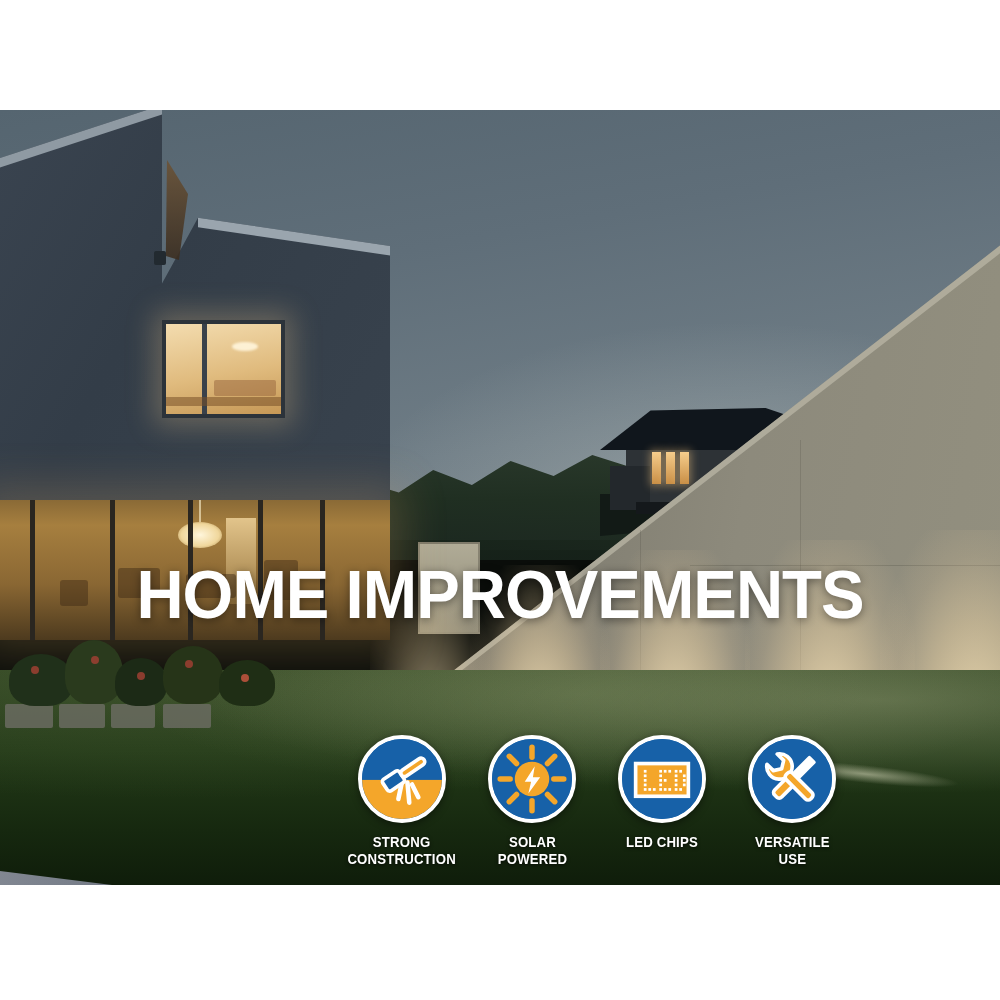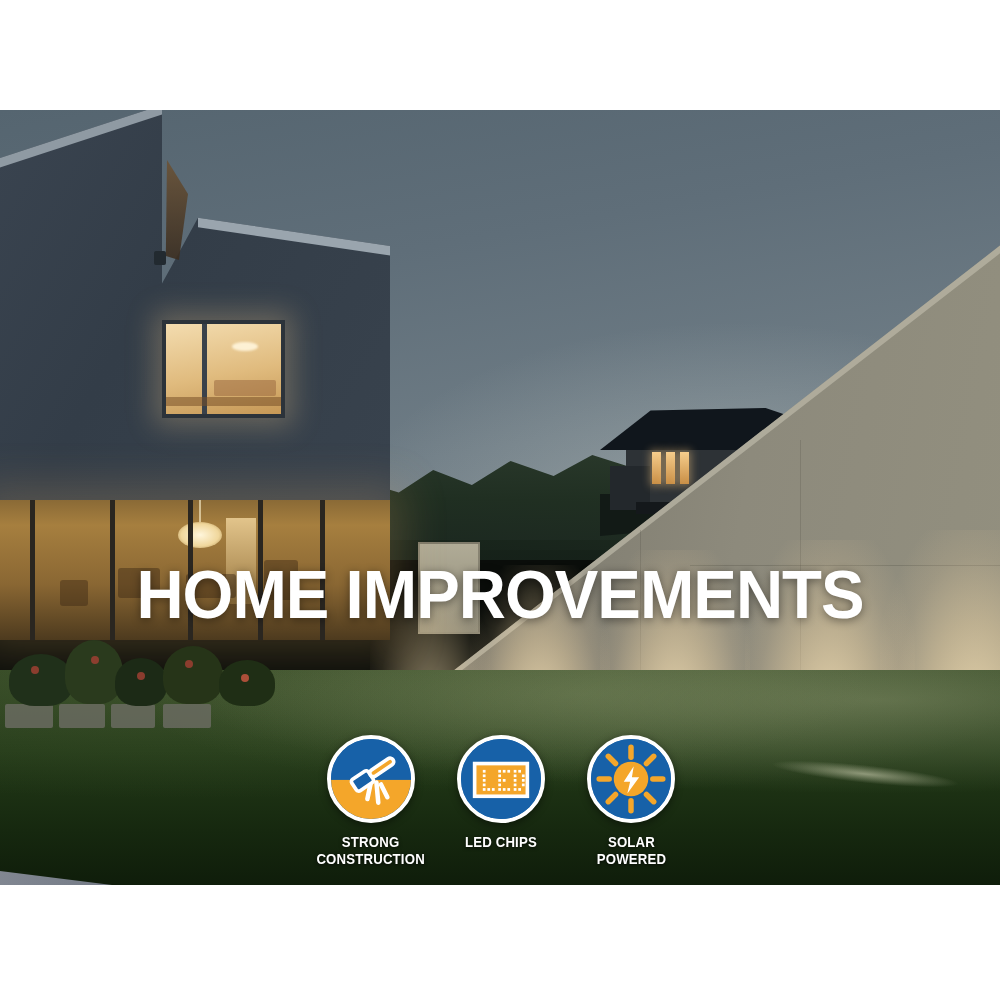--- a/index.html
+++ b/index.html
@@ -238,21 +238,21 @@
     letter-spacing:-1px;
     color:#ffffff;
     transform:scaleX(.96);
     text-shadow:0 2px 10px rgba(0,0,0,.45);
     white-space:nowrap;
   }
 
   
   .features{
     position:absolute;left:145px;top:625px;width:712px;
-    display:flex;justify-content:center;align-items:flex-start;
+    display:flex;justify-content:flex-end;align-items:flex-start;
   }
   .feature{width:130px;display:flex;flex-direction:column;align-items:center;}
   .badge{
     position:relative;width:88px;height:88px;border-radius:50%;
     background:#1761a8;
     border:4px solid #ffffff;
     box-sizing:border-box;
     overflow:hidden;
     box-shadow:0 2px 8px rgba(0,0,0,.45);
   }
@@ -379,20 +379,42 @@
         </div>
         <div class="f-label">STRONG
 CONSTRUCTION</div>
       </div>
 
 
       <div class="feature">
         <div class="badge">
           <svg viewBox="0 0 88 88" aria-hidden="true">
             <rect x="0" y="0" width="88" height="88" fill="#1761a8"></rect>
+            <g stroke="#f4a62a" stroke-width="6" stroke-linecap="round">
+              <line x1="44" y1="9" x2="44" y2="20"></line>
+              <line x1="44" y1="68" x2="44" y2="79"></line>
+              <line x1="9" y1="44" x2="20" y2="44"></line>
+              <line x1="68" y1="44" x2="79" y2="44"></line>
+              <line x1="19" y1="19" x2="27" y2="27"></line>
+              <line x1="61" y1="61" x2="69" y2="69"></line>
+              <line x1="69" y1="19" x2="61" y2="27"></line>
+              <line x1="27" y1="61" x2="19" y2="69"></line>
+            </g>
+            <circle cx="44" cy="44" r="19" fill="#f4a62a"></circle>
+            <polygon points="47,30 36,47 43,47 40,60 53,42 45,42" fill="#ffffff"></polygon>
+          </svg>
+        </div>
+        <div class="f-label">SOLAR
+POWERED</div>
+      </div>
+
+      <div class="feature">
+        <div class="badge">
+          <svg viewBox="0 0 88 88" aria-hidden="true">
+            <rect x="0" y="0" width="88" height="88" fill="#1761a8"></rect>
             <rect x="15" y="27" width="58" height="36" fill="#f4a62a" stroke="#ffffff" stroke-width="4"></rect>
             <g fill="#ffffff">
 
               <rect x="24" y="34" width="3" height="3"></rect>
                 <rect x="24" y="39" width="3" height="3"></rect>
               <rect x="24" y="44" width="3" height="3"></rect>
                 <rect x="24" y="49" width="3" height="3"></rect>
               <rect x="24" y="54" width="3" height="3"></rect>
                 <rect x="29" y="54" width="3" height="3"></rect>
               <rect x="34" y="54" width="3" height="3"></rect>
@@ -421,34 +443,32 @@
             </g>
           </svg>
         </div>
         <div class="f-label">LED CHIPS</div>
       </div>
 
       <div class="feature">
         <div class="badge">
           <svg viewBox="0 0 88 88" aria-hidden="true">
             <rect x="0" y="0" width="88" height="88" fill="#1761a8"></rect>
-            <g stroke="#f4a62a" stroke-width="6" stroke-linecap="round">
-              <line x1="44" y1="9" x2="44" y2="20"></line>
-              <line x1="44" y1="68" x2="44" y2="79"></line>
-              <line x1="9" y1="44" x2="20" y2="44"></line>
-              <line x1="68" y1="44" x2="79" y2="44"></line>
-              <line x1="19" y1="19" x2="27" y2="27"></line>
-              <line x1="61" y1="61" x2="69" y2="69"></line>
-              <line x1="69" y1="19" x2="61" y2="27"></line>
-              <line x1="27" y1="61" x2="19" y2="69"></line>
-            </g>
-            <circle cx="44" cy="44" r="19" fill="#f4a62a"></circle>
-            <polygon points="47,30 36,47 43,47 40,60 53,42 45,42" fill="#ffffff"></polygon>
+
+            <g transform="rotate(45 44 44)">
+              <rect x="41" y="14" width="7" height="26" fill="#ffffff" stroke="#ffffff" stroke-width="4" stroke-linejoin="round"></rect>
+              <rect x="39" y="40" width="11" height="30" rx="4" fill="#f4a62a" stroke="#ffffff" stroke-width="4"></rect>
+            </g>
+
+            <g transform="rotate(-45 44 44)">
+              <path d="M44 12 a13 13 0 1 0 0 26 a13 13 0 1 0 0 -26 z" fill="none"></path>
+              <path d="M36 13 l0 10 l8 5 l8 -5 l0 -10 a14 14 0 1 1 -16 0 z" fill="#f4a62a" stroke="#ffffff" stroke-width="4" stroke-linejoin="round"></path>
+              <rect x="39" y="36" width="10" height="38" rx="4" fill="#f4a62a" stroke="#ffffff" stroke-width="4"></rect>
+            </g>
           </svg>
         </div>
-        <div class="f-label">SOLAR
-POWERED</div>
+        <div class="f-label">VERSATILE
+USE</div>
       </div>
-
 
     </div>
   </div>
 </div>
 
 </body></html>

